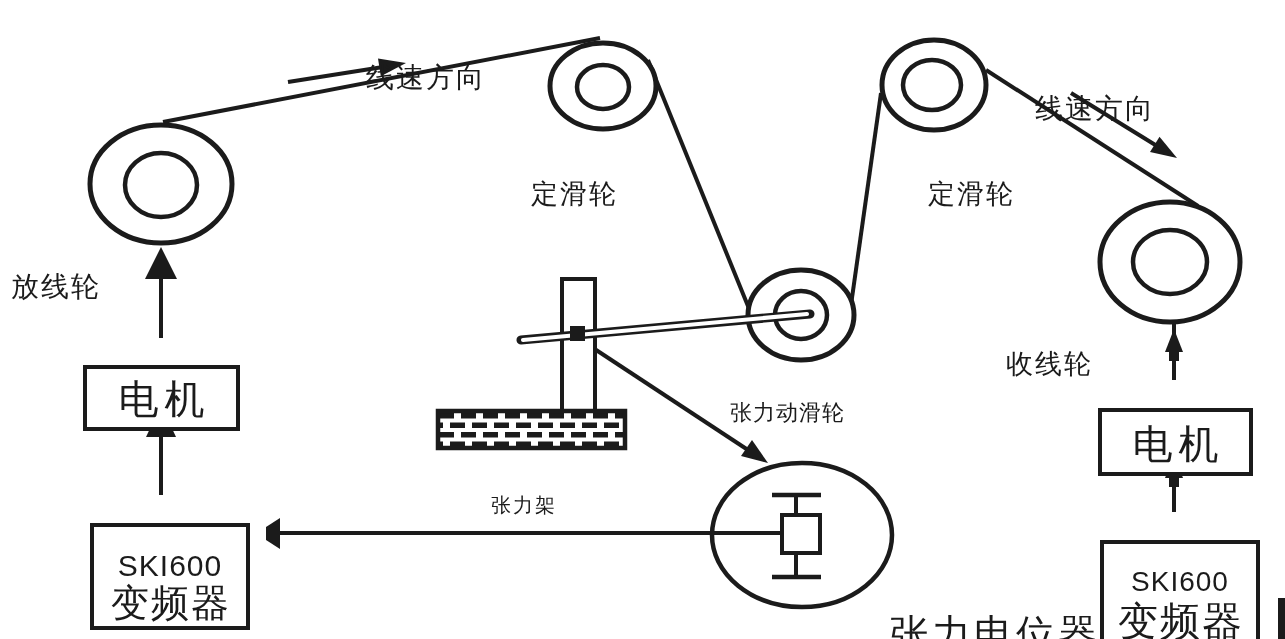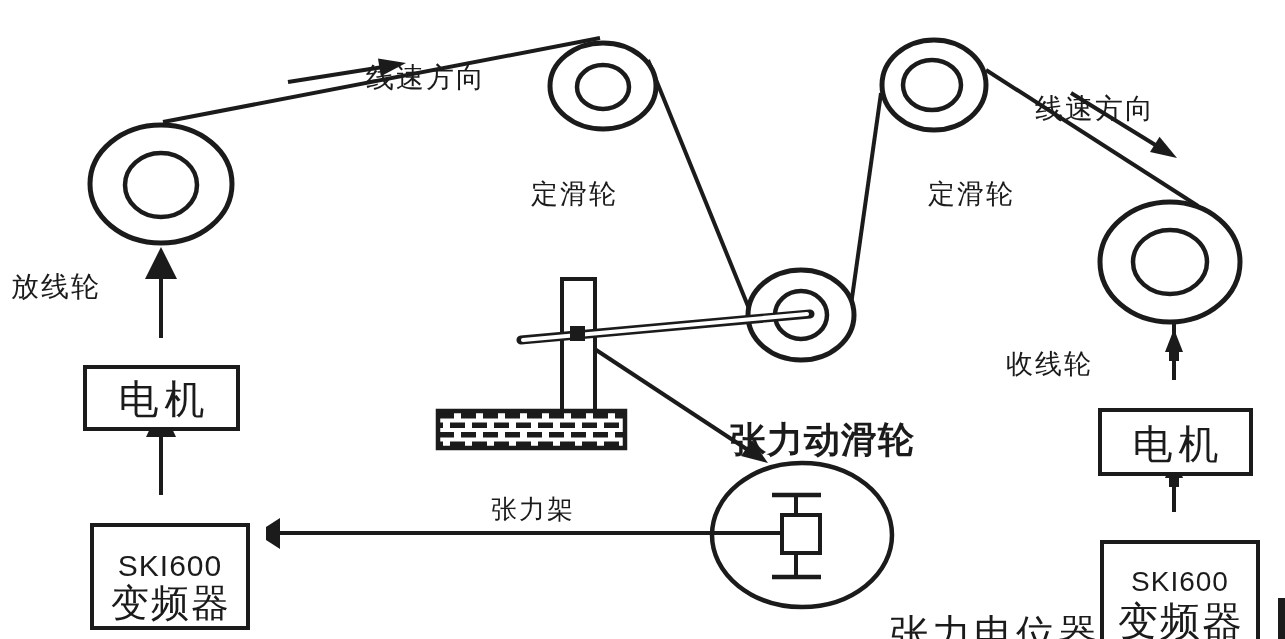--- a/index.html
+++ b/index.html
@@ -125,15 +125,15 @@
   <div class="inv-model r">SKI600</div>
   <div class="inv-name r">变频器</div>
 </div>
 
 <div class="lbl" style="left:11px;top:228px;">放线轮</div>
 <div class="lbl" style="left:366px;top:19px;">线速方向</div>
 <div class="lbl small" style="left:531px;top:136px;">定滑轮</div>
 <div class="lbl small" style="left:928px;top:136px;">定滑轮</div>
 <div class="lbl" style="left:1035px;top:50px;">线速方向</div>
 <div class="lbl small" style="left:1006px;top:306px;">收线轮</div>
-<div class="lbl" style="left:491px;top:452px;font-size:26px;">张力架</div>
-<div class="lbl" style="left:730px;top:376px;font-size:36px;letter-spacing:1px;font-weight:bold;">张力动滑轮</div>
+<div class="lbl" style="left:491px;top:452px;font-size:20px;">张力架</div>
+<div class="lbl" style="left:730px;top:358px;font-size:22px;letter-spacing:1px;">张力动滑轮</div>
 <div class="lbl" style="left:890px;top:567px;font-size:39px;letter-spacing:3px;">张力电位器</div>
 
 </body></html>

